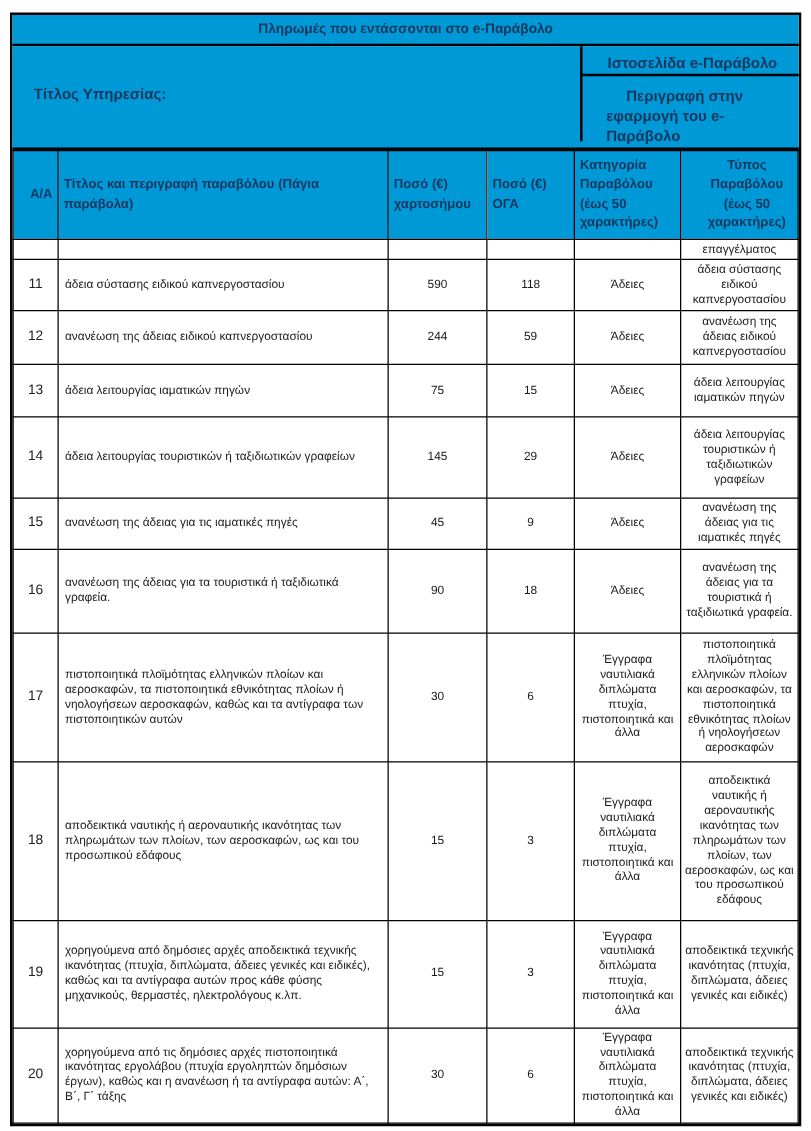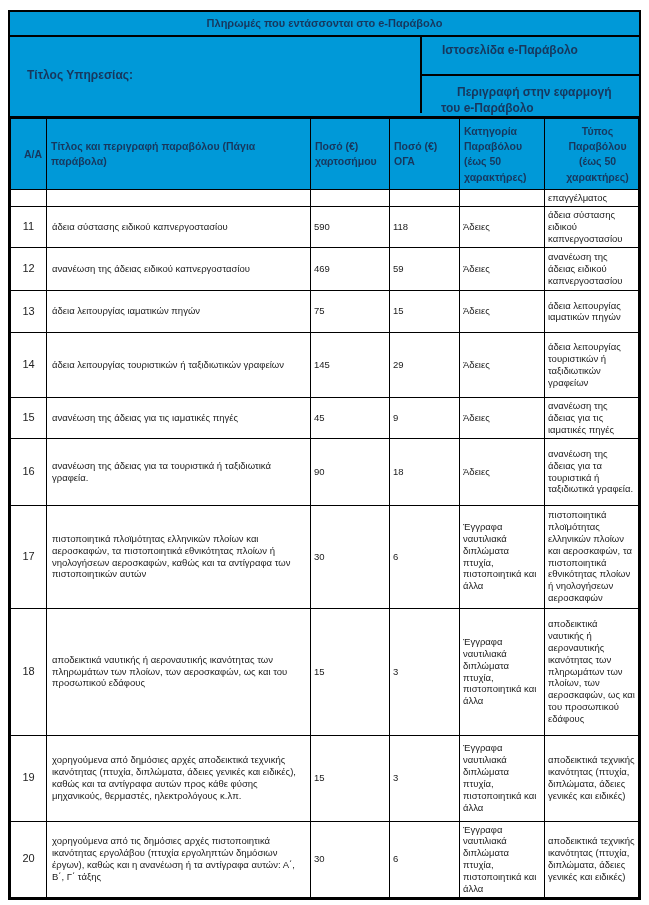--- a/index.html
+++ b/index.html
@@ -10,26 +10,26 @@
     font-family:"Liberation Sans","DejaVu Sans",sans-serif; color:var(--ink);
   }
   .sheet { position:absolute; top:10px; left:8px; width:633px; border:2px solid #000; background:#fff; }
 
   .top-title {
     background:var(--blue); color:var(--navy); font-weight:bold; font-size:11px;
     text-align:center; padding:5px 0 6px; border-bottom:2px solid #000;
   }
   .service-section { display:flex; border-bottom:2px solid #000; background:var(--blue); }
   .service-left {
-    width:412px; border-right:2px solid #000; color:var(--navy); font-weight:bold;
+    width:456px; border-right:2px solid #000; color:var(--navy); font-weight:bold;
     font-size:12px; display:flex; align-items:center; padding-left:17px; height:76px;
   }
   .service-right { flex:1; display:flex; flex-direction:column; }
   .website-cell {
-    height:39px; border-bottom:2px solid #000; color:var(--navy); font-weight:bold;
+    height:24px; border-bottom:2px solid #000; color:var(--navy); font-weight:bold;
     font-size:12px; padding:6px 4px 0 4px; text-indent:16px; overflow:hidden;
   }
   .appdesc-cell {
     flex:1; color:var(--navy); font-weight:bold; font-size:12px;
     padding:8px 6px 0 19px; text-indent:16px; line-height:1.35;
   }
 
   table { border-collapse:collapse; width:100%; table-layout:fixed; }
   td {
     border:1px solid #000; vertical-align:middle; padding:2px 3px;
@@ -37,21 +37,21 @@
   }
   thead td {
     background:var(--blue); color:var(--navy); font-weight:bold;
     font-size:10.5px; line-height:1.45; padding:3px 4px;
   }
   .cols-header { height:71px; }
   .ch-id   { text-align:right; padding-left:2px; }
   .ch-type { text-align:center;padding-left:16px; }
   .c-id    { text-align:center; font-size:11px; color:#222; }
   .c-title { text-align:left; padding-left:5px; padding-right:6px; }
-  .c-num, .c-cat, .c-type { }
+  .c-num, .c-cat, .c-type { text-align:center; }
 </style>
 </head>
 <body>
 
 <div class="sheet">
   <div class="top-title">Πληρωμές που εντάσσονται στο e-Παράβολο</div>
 
   <div class="service-section">
     <div class="service-left">Τίτλος Υπηρεσίας:</div>
     <div class="service-right">
@@ -92,21 +92,21 @@
     <td class="c-id">11</td>
     <td class="c-title">άδεια σύστασης ειδικού καπνεργοστασίου</td>
     <td class="c-num">590</td>
     <td class="c-num">118</td>
     <td class="c-cat">Άδειες</td>
     <td class="c-type">άδεια σύστασης ειδικού καπνεργοστασίου</td>
   </tr>
         <tr style="height: 43px;">
     <td class="c-id">12</td>
     <td class="c-title">ανανέωση της άδειας ειδικού καπνεργοστασίου</td>
-    <td class="c-num">469</td>
+    <td class="c-num">244</td>
     <td class="c-num">59</td>
     <td class="c-cat">Άδειες</td>
     <td class="c-type">ανανέωση της άδειας ειδικού καπνεργοστασίου</td>
   </tr>
         <tr style="height: 42px;">
     <td class="c-id">13</td>
     <td class="c-title">άδεια λειτουργίας ιαματικών πηγών</td>
     <td class="c-num">75</td>
     <td class="c-num">15</td>
     <td class="c-cat">Άδειες</td>

